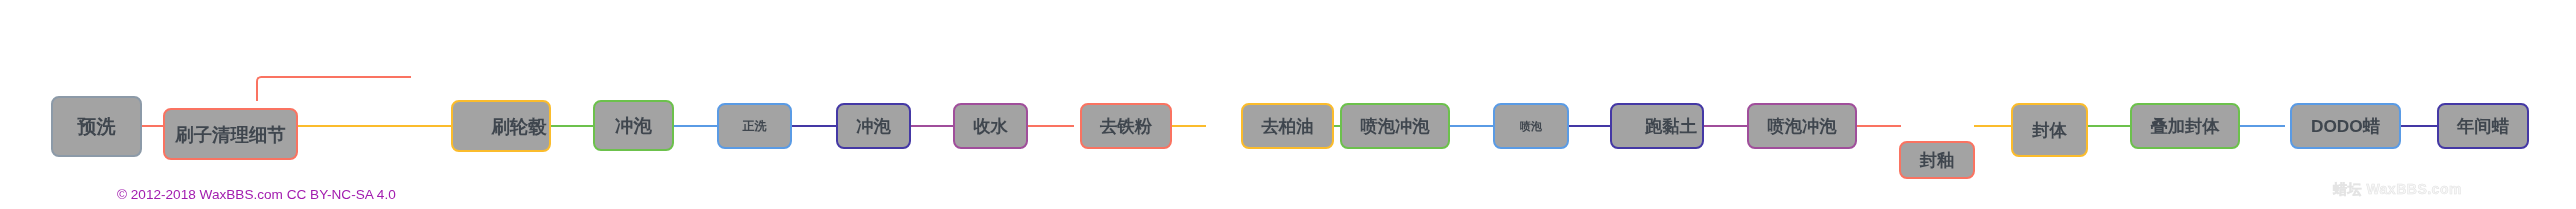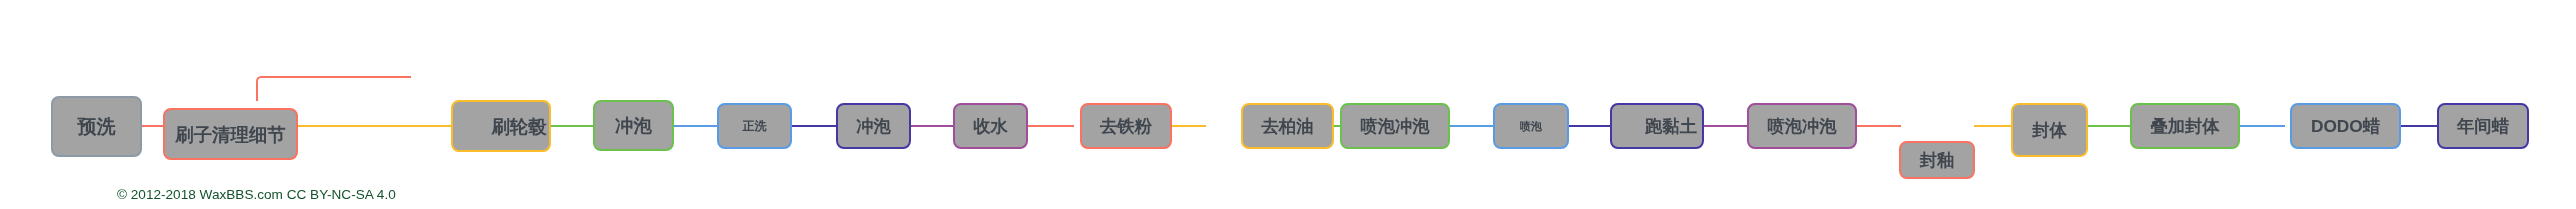--- a/index.html
+++ b/index.html
@@ -52,21 +52,21 @@
     font-weight: 500;
     color: #474E55;
     white-space: nowrap;
     z-index: 2;
   }
   .copyright {
     position: absolute;
     left: 117px;
     top: 187px;
     font-size: 13.6px;
-    color: #14532d;
+    color: #a21caf;
     white-space: nowrap;
   }
   .watermark {
     position: absolute;
     left: 2333px;
     top: 181px;
     font-size: 14px;
     font-weight: 700;
     color: #F7F7F7;
     -webkit-text-stroke: 0.5px #E4E4E4;
@@ -149,14 +149,15 @@
       </div>
       <div class="connector" style="left: 2393px; width: 45px; top: 125px; height: 2.1px; background: rgb(68, 56, 165);"></div>
       <div class="node" style="left: 2437px; top: 103px; width: 92px; height: 46px; border-color: rgb(68, 56, 165); border-width: 2.1px; font-size: 17.3px; color: rgb(63, 70, 78);">
         <span>年间蜡</span>
       </div>
     </div>
 
   <div class="annotation-line" id="annotation-line" style="border-left-color: rgb(250, 115, 97); border-top-color: rgb(250, 115, 97);"></div>
 
   <div class="copyright">© 2012-2018 WaxBBS.com CC BY-NC-SA 4.0</div>
+  <div class="watermark">蜡坛 WaxBBS.com</div>
 </div>
 
 
 </body></html>

